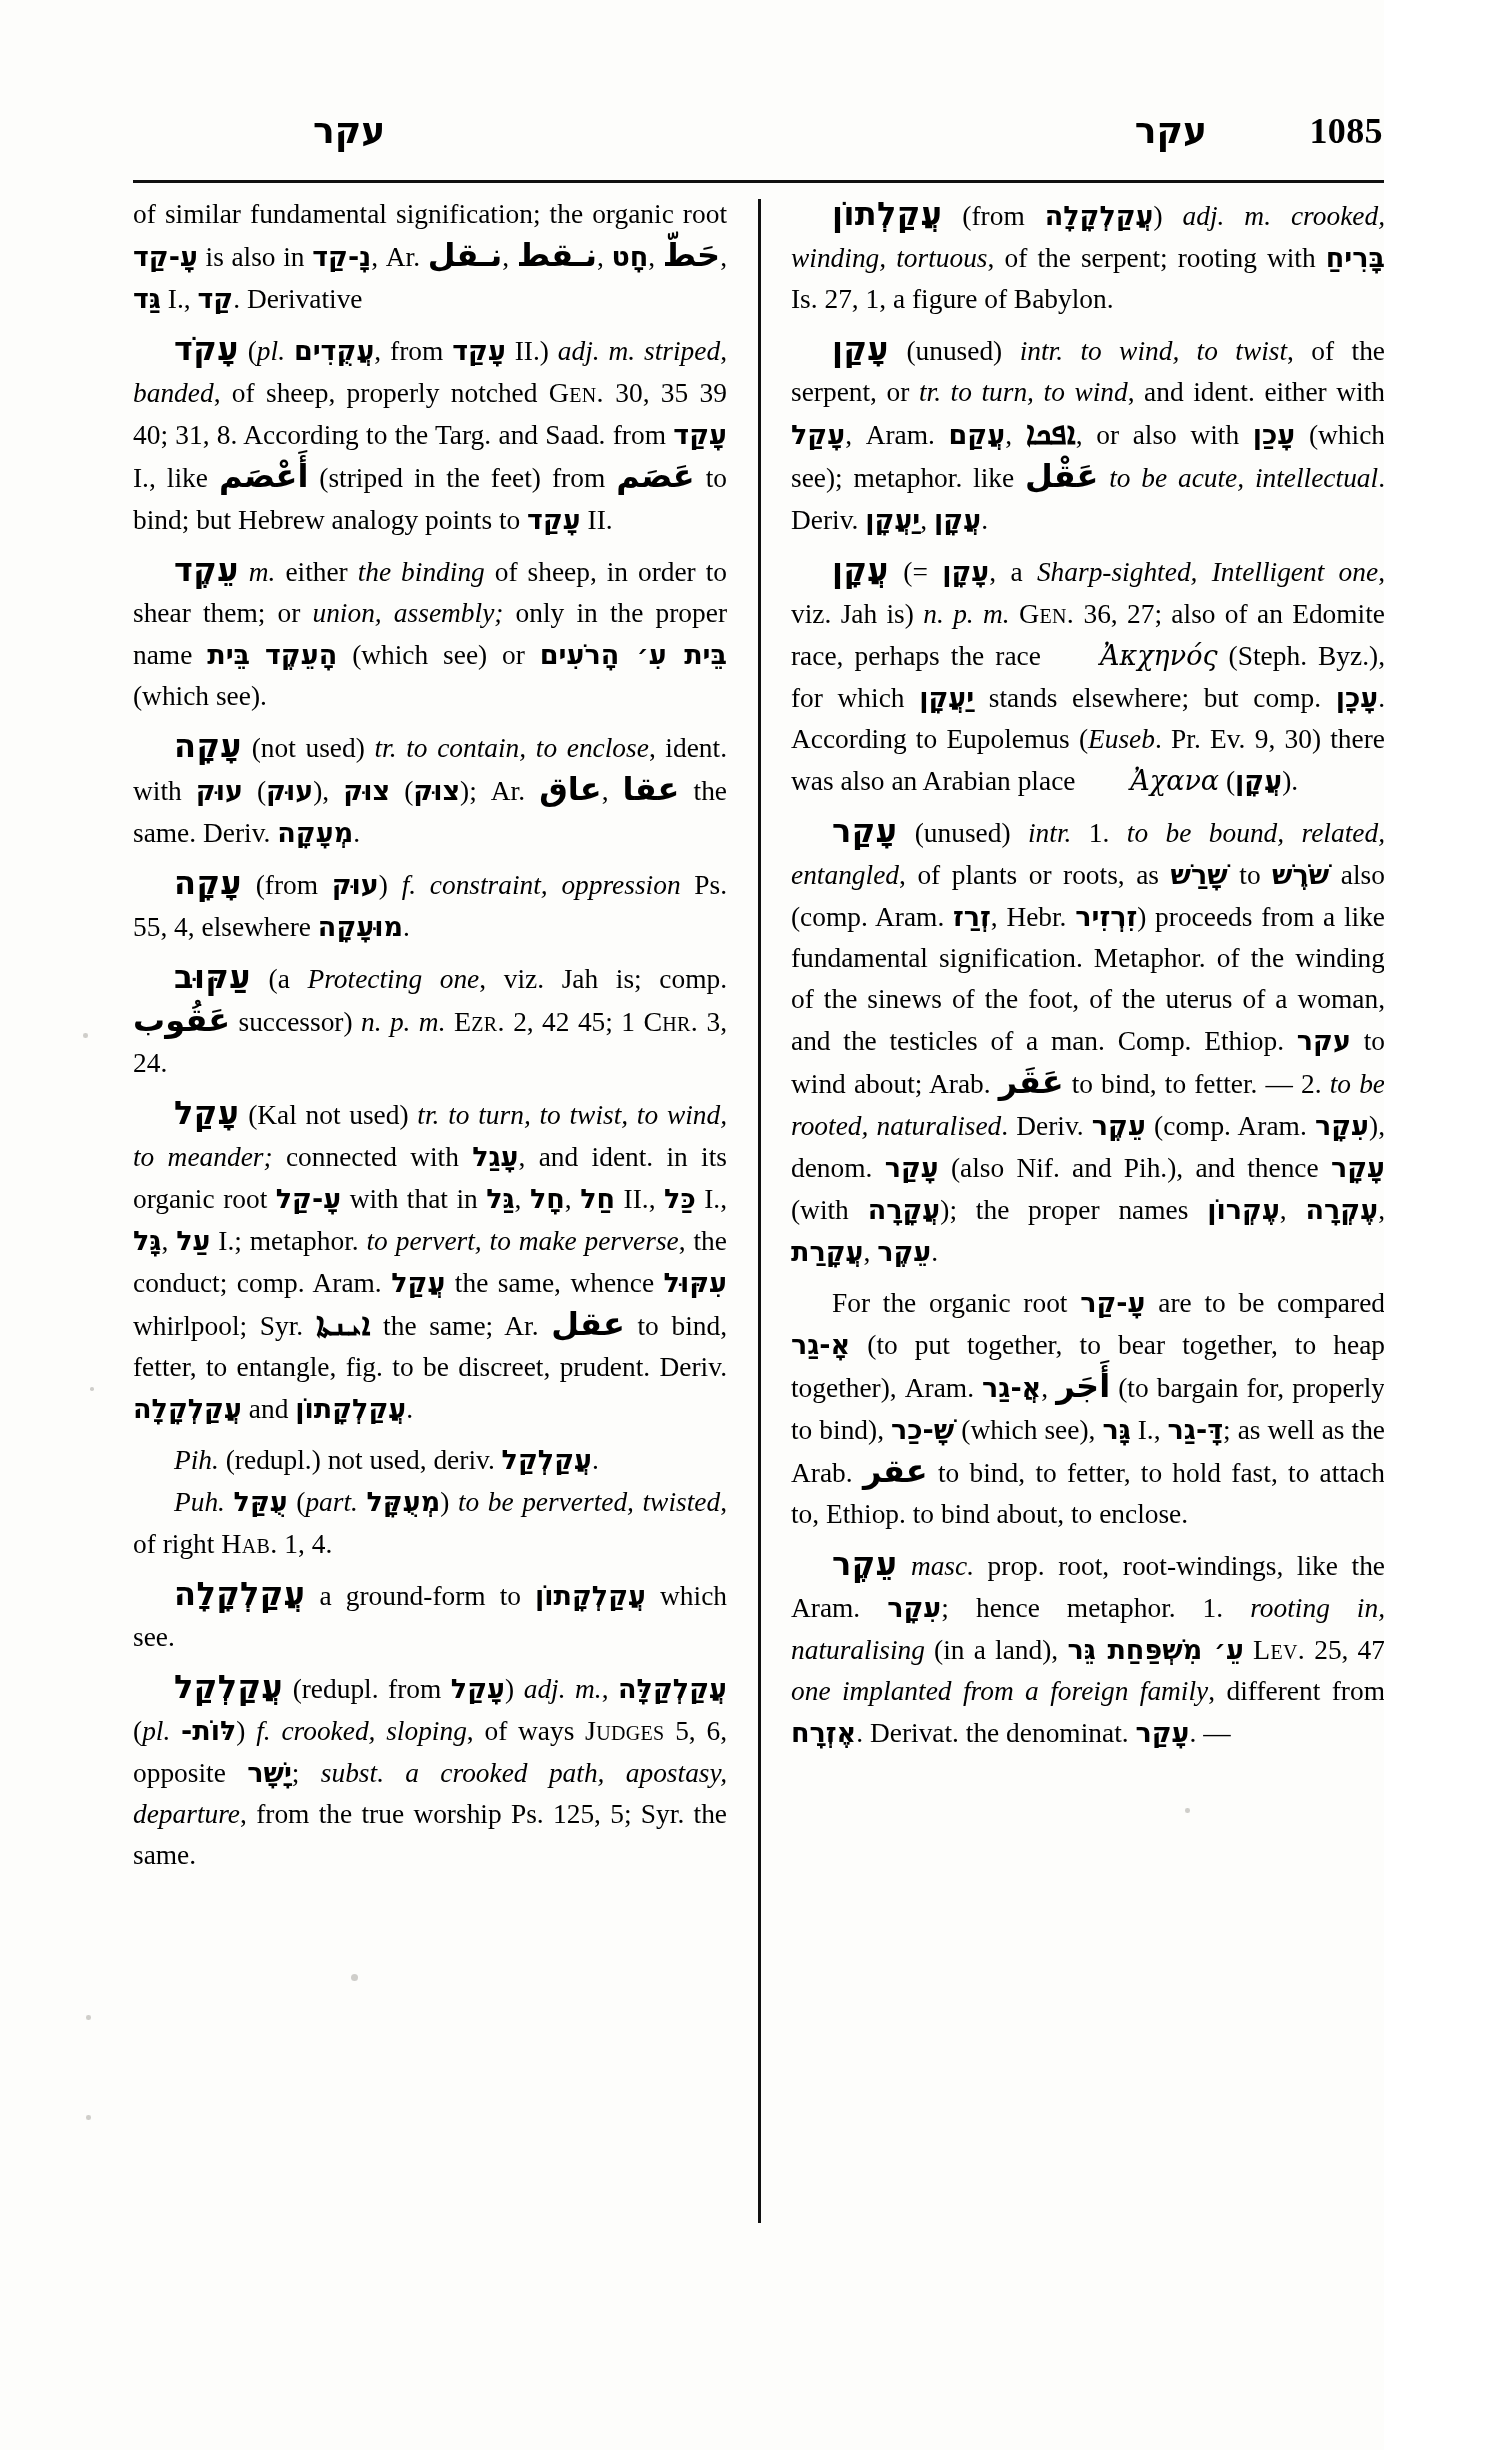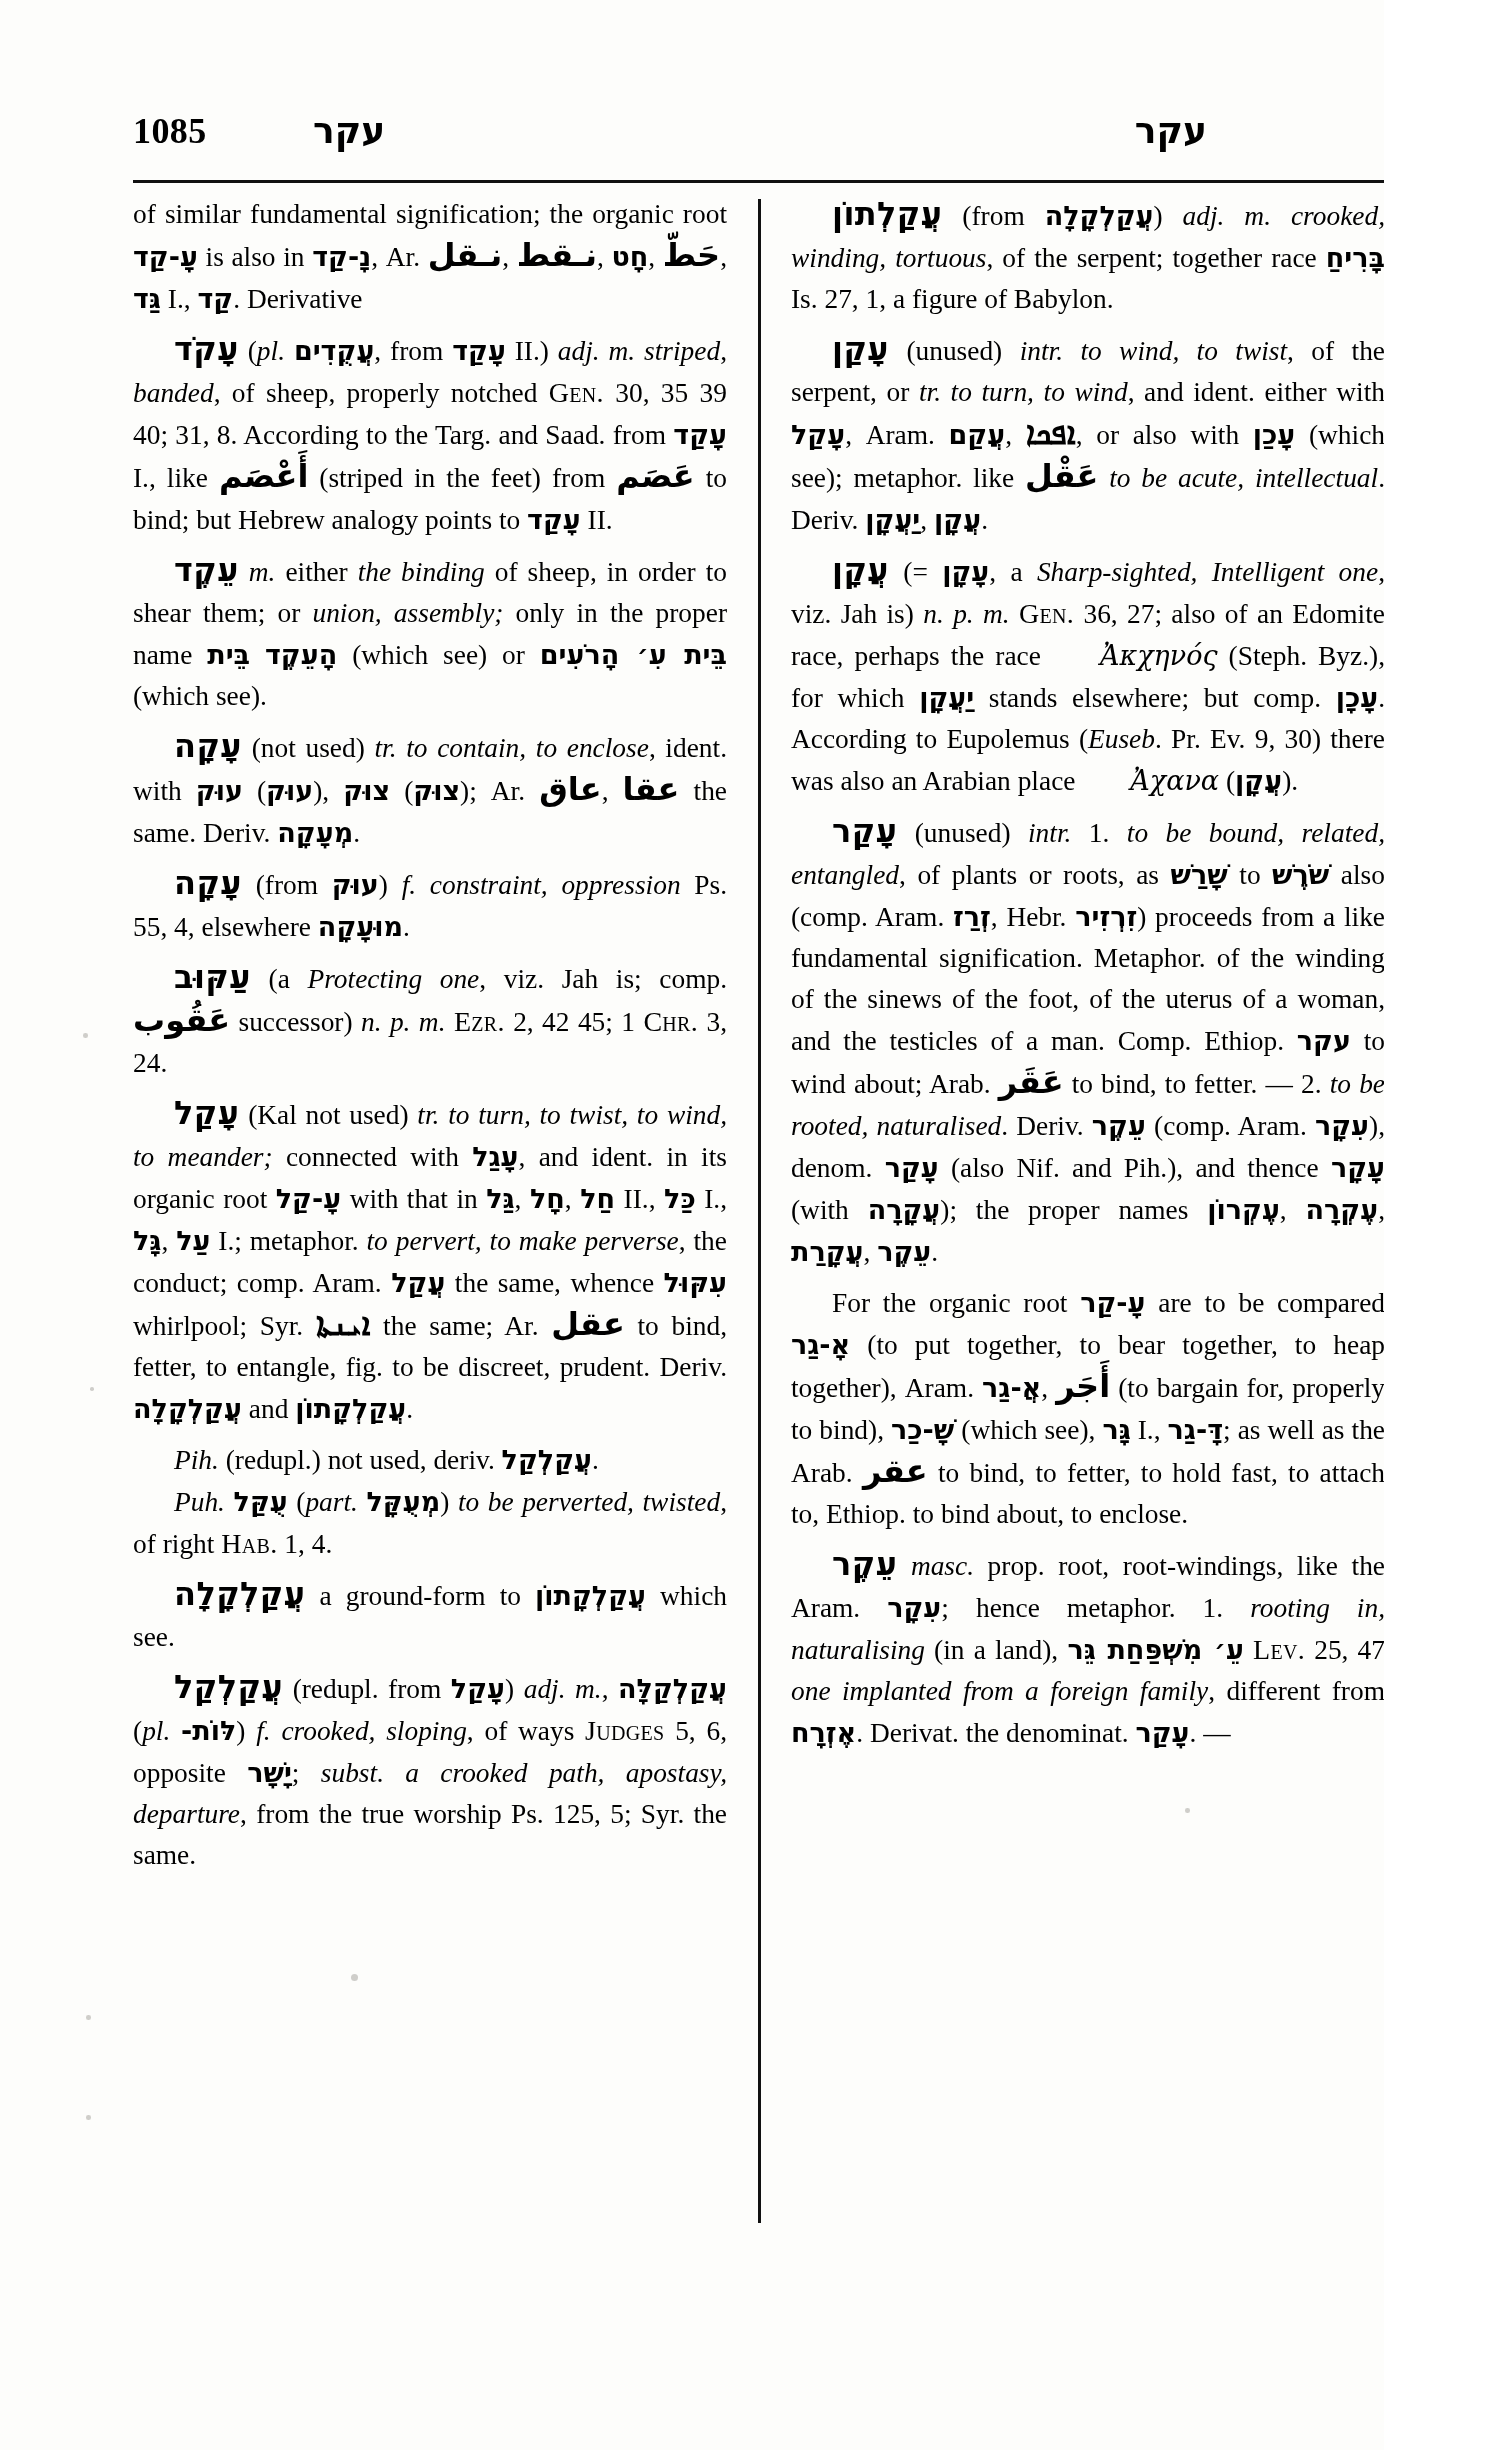--- a/index.html
+++ b/index.html
@@ -27,21 +27,21 @@
   .rh-left, .rh-right, .rh-page {
     position: absolute;
     top: 0;
     font-size: 36px;
     line-height: 50px;
   }
   .rh-left  { left: 180px; }
   .rh-right { right: 176px; }
   .rh-page  {
     left: 0; right: 0;
-    text-align: left;
+    text-align: right;
     font-size: 36px;
     font-weight: 700;
     letter-spacing: 0.4px;
   }
   .hebrew {
     font-family: "DejaVu Sans", sans-serif;
     direction: rtl;
     unicode-bidi: isolate;
     font-weight: 700;
   }
@@ -168,21 +168,21 @@
       <p class="entry tight"><span class="it">Puh.</span><span> </span><span class="heb">עֻקַּל</span><span> (</span><span class="it">part.</span><span> </span><span class="heb">מְעֻקָּל</span><span>) </span><span class="it">to be perverted, twisted</span><span>, of right </span><span class="sc">Hab.</span><span> 1, 4.</span></p>
 
       <p class="entry"><span class="lemma">עֲקַלְקָלָה</span><span> a ground-form to </span><span class="heb">עֲקַלְקָתוֹן</span><span> which see.</span></p>
 
       <p class="entry"><span class="lemma">עֲקַלְקַל</span><span> (redupl. from </span><span class="heb">עָקַל</span><span>) </span><span class="it">adj. m.</span><span>, </span><span class="heb">עֲקַלְקַלָּה</span><span> (</span><span class="it">pl.</span><span> </span><span class="heb">לּוֹת-</span><span>) </span><span class="it">f.</span><span> </span><span class="it">crooked, sloping</span><span>, of ways </span><span class="sc">Judges</span><span> 5, 6, opposite </span><span class="heb">יָשָׁר</span><span>; </span><span class="it">subst.</span><span> </span><span class="it">a crooked path, apostasy, departure</span><span>, from the true worship Ps. 125, 5; Syr. the same.</span></p>
 
     </div>
 
     <div class="col col-right">
 
-      <p class="entry"><span class="lemma">עֲקַלְתוֹן</span><span> (from </span><span class="heb">עֲקַלְקָלָה</span><span>) </span><span class="it">adj. m.</span><span> </span><span class="it">crooked, winding, tortuous</span><span>, of the serpent; together race </span><span class="heb">בָּרִיחַ</span><span> Is. 27, 1, a figure of Babylon.</span></p>
+      <p class="entry"><span class="lemma">עֲקַלְתוֹן</span><span> (from </span><span class="heb">עֲקַלְקָלָה</span><span>) </span><span class="it">adj. m.</span><span> </span><span class="it">crooked, winding, tortuous</span><span>, of the serpent; rooting with </span><span class="heb">בָּרִיחַ</span><span> Is. 27, 1, a figure of Babylon.</span></p>
 
       <p class="entry"><span class="lemma">עָקַן</span><span> (unused) </span><span class="it">intr.</span><span> </span><span class="it">to wind, to twist</span><span>, of the serpent, or </span><span class="it">tr.</span><span> </span><span class="it">to turn, to wind</span><span>, and ident. either with </span><span class="heb">עָקַל</span><span>, Aram. </span><span class="heb">עֲקַם</span><span>, </span><span class="syr">ܐܦܟܐ</span><span>, or also with </span><span class="heb">עָכַן</span><span> (which see); metaphor. like </span><span class="arab">عَقْل</span><span> </span><span class="it">to be acute, intellectual</span><span>. Deriv. </span><span class="heb">יַעֲקָן</span><span>, </span><span class="heb">עֲקָן</span><span>.</span></p>
 
       <p class="entry"><span class="lemma">עֲקָן</span><span> (= </span><span class="heb">עָקָן</span><span>, a </span><span class="it">Sharp-sighted, Intelligent one</span><span>, viz. Jah is) </span><span class="it">n. p. m.</span><span> </span><span class="sc">Gen.</span><span> 36, 27; also of an Edomite race, perhaps the race </span><span class="grk">Ἀκχηνός</span><span> (Steph. Byz.), for which </span><span class="heb">יַעֲקָן</span><span> stands elsewhere; but comp. </span><span class="heb">עָכָן</span><span>. According to Eupolemus (</span><span class="it">Euseb</span><span>. Pr. Ev. 9, 30) there was also an Arabian place </span><span class="grk">Ἀχανα</span><span> (</span><span class="heb">עֲקָן</span><span>).</span></p>
 
       <p class="entry"><span class="lemma">עָקַר</span><span> (unused) </span><span class="it">intr.</span><span> 1. </span><span class="it">to be bound, related, entangled</span><span>, of plants or roots, as </span><span class="heb">שָׁרַשׁ</span><span> to </span><span class="heb">שֹׁרֶשׁ</span><span> also (comp. Aram. </span><span class="heb">זְרַז</span><span>, Hebr. </span><span class="heb">זִרְזִיר</span><span>) proceeds from a like fundamental signification. Metaphor. of the winding of the sinews of the foot, of the uterus of a woman, and the testicles of a man. Comp. Ethiop. </span><span class="heb">עקר</span><span> to wind about; Arab. </span><span class="arab">عَقَر</span><span> to bind, to fetter. — 2. </span><span class="it">to be rooted, naturalised</span><span>. Deriv. </span><span class="heb">עֵקֶר</span><span> (comp. Aram. </span><span class="heb">עִקָר</span><span>), denom. </span><span class="heb">עָקַר</span><span> (also Nif. and Pih.), and thence </span><span class="heb">עָקָר</span><span> (with </span><span class="heb">עֲקָרָה</span><span>); the proper names </span><span class="heb">עֶקְרוֹן</span><span>, </span><span class="heb">עֶקְרָה</span><span>, </span><span class="heb">עֲקָרַת</span><span>, </span><span class="heb">עֵקֶר</span><span>.</span></p>
 
       <p class="entry"><span>For the organic root </span><span class="heb">עָ-קַר</span><span> are to be compared </span><span class="heb">אָ-גַר</span><span> (to put together, to bear together, to heap together), Aram. </span><span class="heb">אֲ-גַר</span><span>, </span><span class="arab">أَجَر</span><span> (to bargain for, properly to bind), </span><span class="heb">שָׁ-כַר</span><span> (which see), </span><span class="heb">גָּר</span><span> I., </span><span class="heb">דָּ-גַר</span><span>; as well as the Arab. </span><span class="arab">عقر</span><span> to bind, to fetter, to hold fast, to attach to, Ethiop. to bind about, to enclose.</span></p>
 
 

